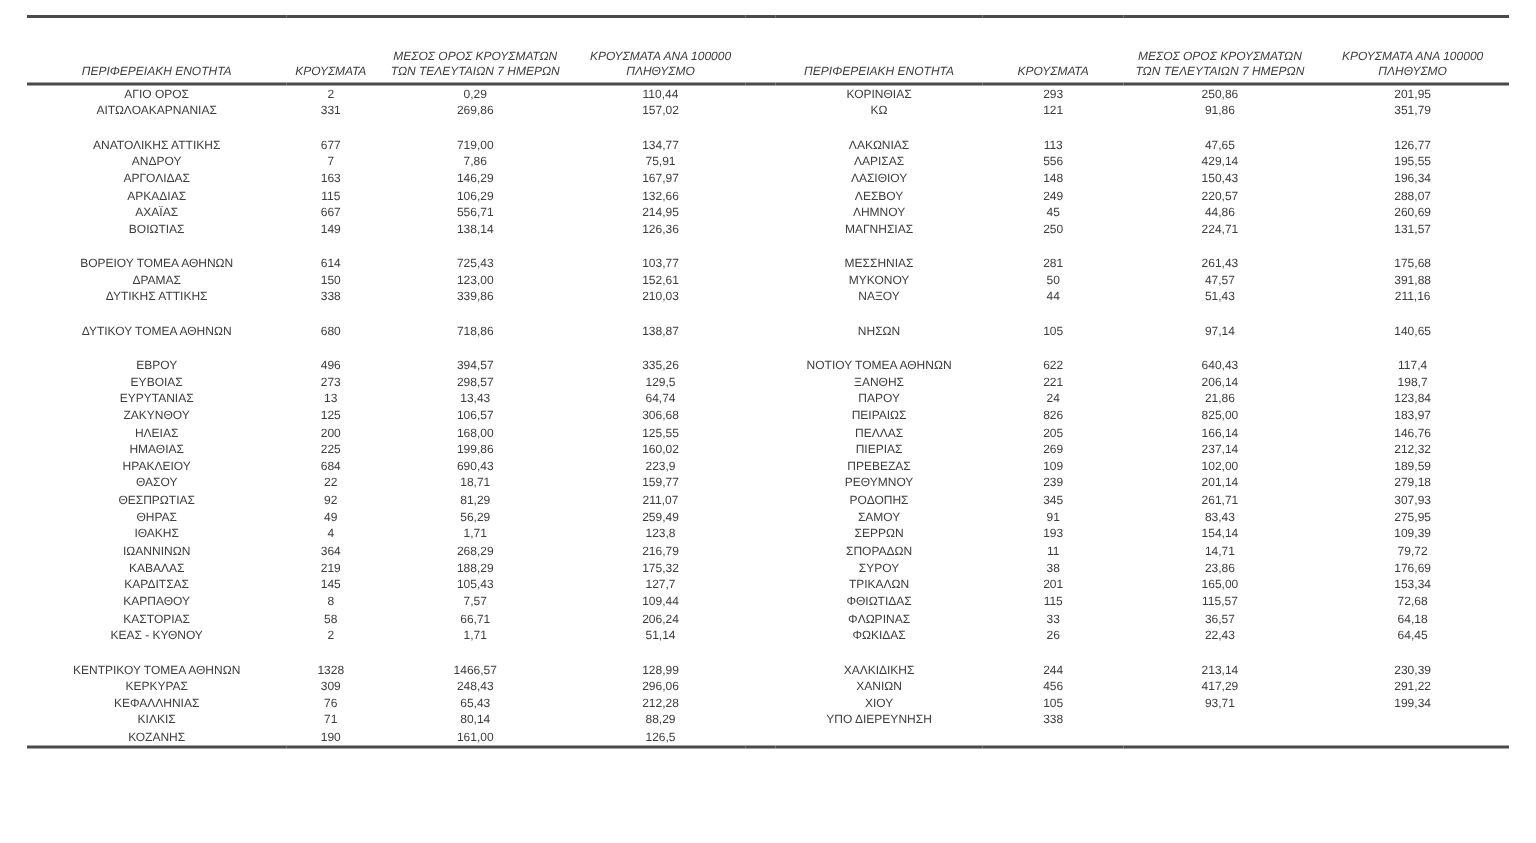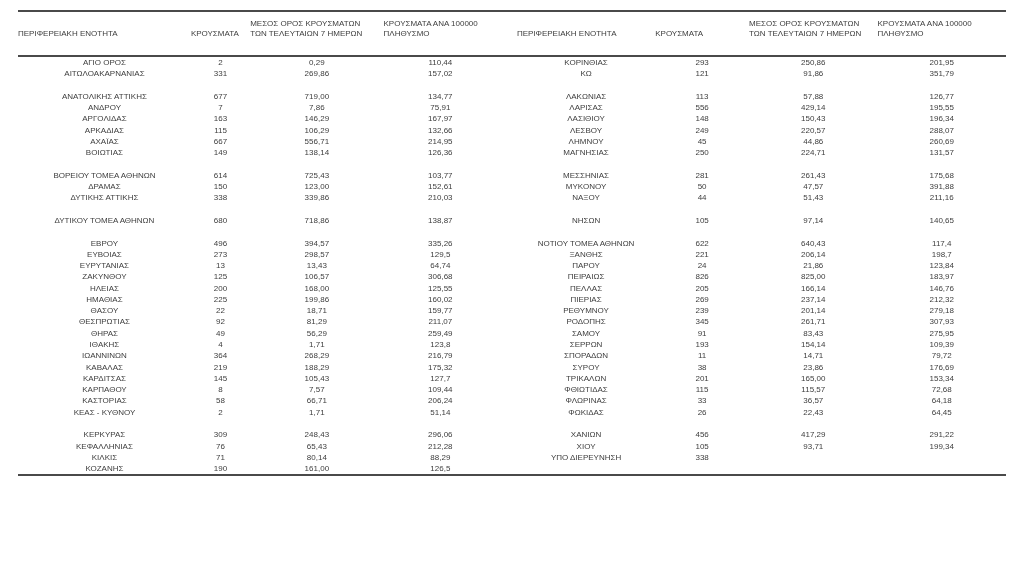--- a/index.html
+++ b/index.html
@@ -9,22 +9,22 @@
     font-family:"Liberation Sans", sans-serif; color:#3d3d3d;
   }
   .sheet { position:absolute; left:18px; top:10px; width:988px; }
   table.data {
     width:100%; border-collapse:collapse; table-layout:fixed;
     border-top:2px solid #4a4a4a; border-bottom:2px solid #4a4a4a;
   }
   thead tr { border-bottom:2px solid #4a4a4a; height:45px; }
   th {
     font-weight:normal; font-size:8px; line-height:10px;
-    vertical-align:bottom; padding:0 0 16px 0; text-align:left;
-    white-space:nowrap; overflow:hidden;
+    vertical-align:bottom; padding:0 0 2px 0; text-align:center;
+    white-space:nowrap; overflow:hidden;font-style:italic;
   }
   th span { display:block; }
   td {
     font-size:8px; line-height:11.28px; height:11.28px;
     text-align:center; white-space:nowrap; overflow:hidden;
     padding:0;
   }
   col.c-lregion  { width:17.5%; }
   col.c-lcases   { width:6%;    }
   col.c-lavg     { width:13.5%; }
@@ -111,21 +111,21 @@
           <td>&nbsp;</td>
         </tr>
         <tr>
           <td>ΑΝΑΤΟΛΙΚΗΣ ΑΤΤΙΚΗΣ</td>
           <td>677</td>
           <td>719,00</td>
           <td>134,77</td>
           <td>&nbsp;</td>
           <td>ΛΑΚΩΝΙΑΣ</td>
           <td>113</td>
-          <td>57,88</td>
+          <td>47,65</td>
           <td>126,77</td>
         </tr>
         <tr>
           <td>ΑΝΔΡΟΥ</td>
           <td>7</td>
           <td>7,86</td>
           <td>75,91</td>
           <td>&nbsp;</td>
           <td>ΛΑΡΙΣΑΣ</td>
           <td>556</td>
@@ -313,20 +313,31 @@
           <td>225</td>
           <td>199,86</td>
           <td>160,02</td>
           <td>&nbsp;</td>
           <td>ΠΙΕΡΙΑΣ</td>
           <td>269</td>
           <td>237,14</td>
           <td>212,32</td>
         </tr>
         <tr>
+          <td>ΗΡΑΚΛΕΙΟΥ</td>
+          <td>684</td>
+          <td>690,43</td>
+          <td>223,9</td>
+          <td>&nbsp;</td>
+          <td>ΠΡΕΒΕΖΑΣ</td>
+          <td>109</td>
+          <td>102,00</td>
+          <td>189,59</td>
+        </tr>
+        <tr>
           <td>ΘΑΣΟΥ</td>
           <td>22</td>
           <td>18,71</td>
           <td>159,77</td>
           <td>&nbsp;</td>
           <td>ΡΕΘΥΜΝΟΥ</td>
           <td>239</td>
           <td>201,14</td>
           <td>279,18</td>
         </tr>
@@ -432,20 +443,31 @@
         <tr>
           <td>&nbsp;</td>
           <td>&nbsp;</td>
           <td>&nbsp;</td>
           <td>&nbsp;</td>
           <td>&nbsp;</td>
           <td>&nbsp;</td>
           <td>&nbsp;</td>
           <td>&nbsp;</td>
           <td>&nbsp;</td>
+        </tr>
+        <tr>
+          <td>ΚΕΝΤΡΙΚΟΥ ΤΟΜΕΑ ΑΘΗΝΩΝ</td>
+          <td>1328</td>
+          <td>1466,57</td>
+          <td>128,99</td>
+          <td>&nbsp;</td>
+          <td>ΧΑΛΚΙΔΙΚΗΣ</td>
+          <td>244</td>
+          <td>213,14</td>
+          <td>230,39</td>
         </tr>
         <tr>
           <td>ΚΕΡΚΥΡΑΣ</td>
           <td>309</td>
           <td>248,43</td>
           <td>296,06</td>
           <td>&nbsp;</td>
           <td>ΧΑΝΙΩΝ</td>
           <td>456</td>
           <td>417,29</td>

